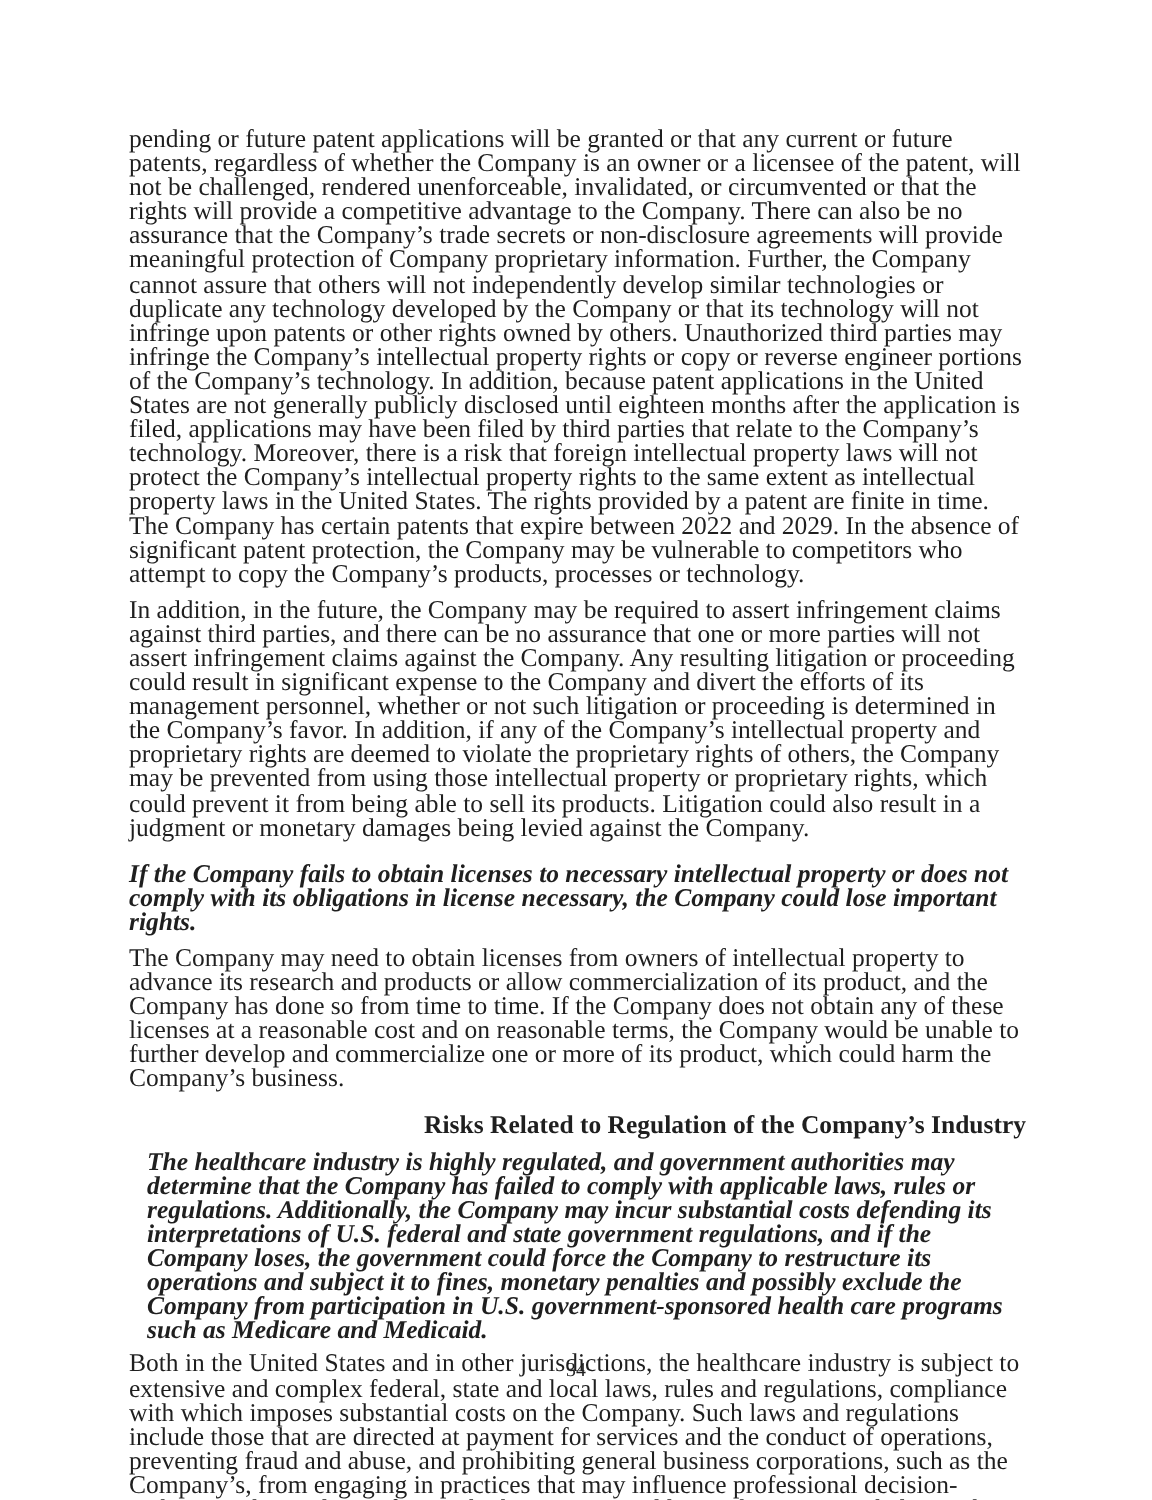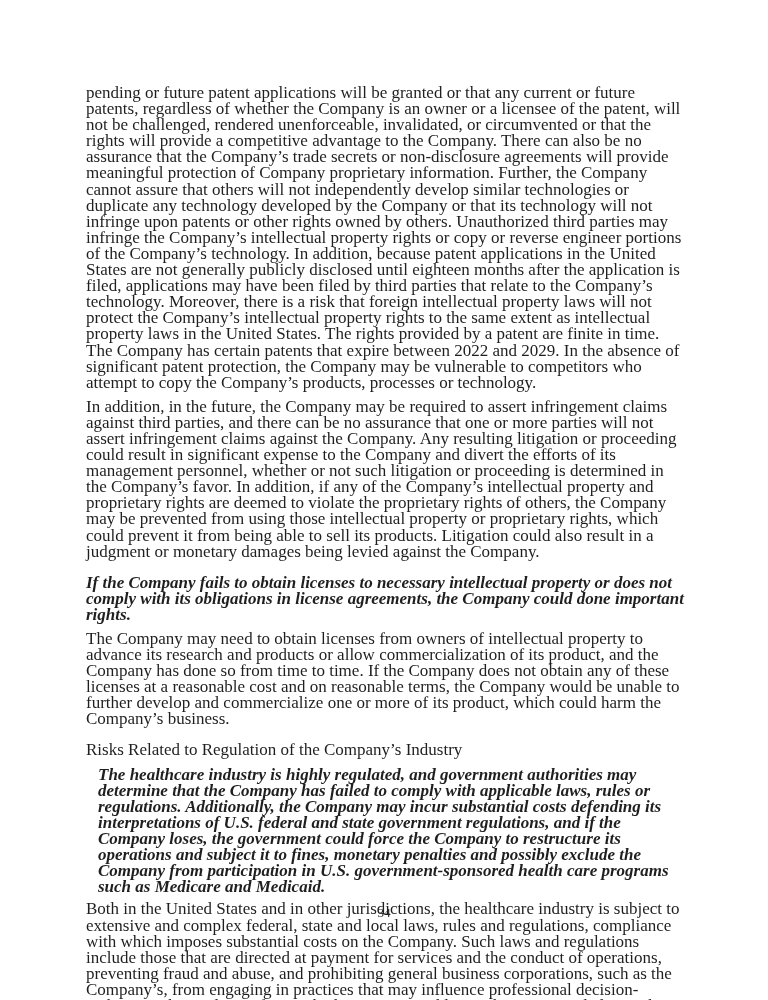--- a/index.html
+++ b/index.html
@@ -27,22 +27,23 @@
   }
   .para {
     margin: 0 0 8px 0;
   }
   .h-bolditalic {
     font-weight: bold;
     font-style: italic;
     margin: 15px 0 8px 0;
   }
   .h-bold {
-    font-weight: normal;
+    font-weight: bold;
     margin: 14px 0 9px 0;
+    text-align: right;
   }
   .p-bolditalic {
     font-weight: bold;
     font-style: italic;
     margin: 0 0 6px 12px;
   }
   .page-number {
     position: absolute;
     top: 905px;
     left: 0;
@@ -52,20 +53,20 @@
     color: #1f1f1f;
   }
 </style>
 </head>
 <body>
 
 <div class="page">
   <div class="content">
     <p class="para">pending or future patent applications will be granted or that any current or future patents, regardless of whether the Company is an owner or a licensee of the patent, will not be challenged, rendered unenforceable, invalidated, or circumvented or that the rights will provide a competitive advantage to the Company. There can also be no assurance that the Company’s trade secrets or non-disclosure agreements will provide meaningful protection of Company proprietary information. Further, the Company cannot assure that others will not independently develop similar technologies or duplicate any technology developed by the Company or that its technology will not infringe upon patents or other rights owned by others. Unauthorized third parties may infringe the Company’s intellectual property rights or copy or reverse engineer portions of the Company’s technology. In addition, because patent applications in the United States are not generally publicly disclosed until eighteen months after the application is filed, applications may have been filed by third parties that relate to the Company’s technology. Moreover, there is a risk that foreign intellectual property laws will not protect the Company’s intellectual property rights to the same extent as intellectual property laws in the United States. The rights provided by a patent are finite in time. The Company has certain patents that expire between 2022 and 2029. In the absence of significant patent protection, the Company may be vulnerable to competitors who attempt to copy the Company’s products, processes or technology.</p>
     <p class="para">In addition, in the future, the Company may be required to assert infringement claims against third parties, and there can be no assurance that one or more parties will not assert infringement claims against the Company. Any resulting litigation or proceeding could result in significant expense to the Company and divert the efforts of its management personnel, whether or not such litigation or proceeding is determined in the Company’s favor. In addition, if any of the Company’s intellectual property and proprietary rights are deemed to violate the proprietary rights of others, the Company may be prevented from using those intellectual property or proprietary rights, which could prevent it from being able to sell its products. Litigation could also result in a judgment or monetary damages being levied against the Company.</p>
-    <p class="h-bolditalic">If the Company fails to obtain licenses to necessary intellectual property or does not comply with its obligations in license agreements, the Company could done important rights.</p>
+    <p class="h-bolditalic">If the Company fails to obtain licenses to necessary intellectual property or does not comply with its obligations in license necessary, the Company could lose important rights.</p>
     <p class="para">The Company may need to obtain licenses from owners of intellectual property to advance its research and products or allow commercialization of its product, and the Company has done so from time to time. If the Company does not obtain any of these licenses at a reasonable cost and on reasonable terms, the Company would be unable to further develop and commercialize one or more of its product, which could harm the Company’s business.</p>
     <p class="h-bold">Risks Related to Regulation of the Company’s Industry</p>
     <p class="p-bolditalic">The healthcare industry is highly regulated, and government authorities may determine that the Company has failed to comply with applicable laws, rules or regulations. Additionally, the Company may incur substantial costs defending its interpretations of U.S. federal and state government regulations, and if the Company loses, the government could force the Company to restructure its operations and subject it to fines, monetary penalties and possibly exclude the Company from participation in U.S. government-sponsored health care programs such as Medicare and Medicaid.</p>
     <p class="para">Both in the United States and in other jurisdictions, the healthcare industry is subject to extensive and complex federal, state and local laws, rules and regulations, compliance with which imposes substantial costs on the Company. Such laws and regulations include those that are directed at payment for services and the conduct of operations, preventing fraud and abuse, and prohibiting general business corporations, such as the Company’s, from engaging in practices that may influence professional decision-making, such as splitting fees with physicians. In addition, the Company believes that its business will continue to be subject to increasing regulation as legislatures and governmental agencies periodically consider proposals to revise or create new requirements, particularly in response to and following the COVID-19 pandemic, the scope and effect of which the Company cannot predict. Such proposals, if implemented, could impact the Company’s operations, the use of its services, and its ability to market new services, and could create unexpected liabilities for the Company.</p>
   </div>
   <div class="page-number">34</div>
 </div>
 
 </body></html>

